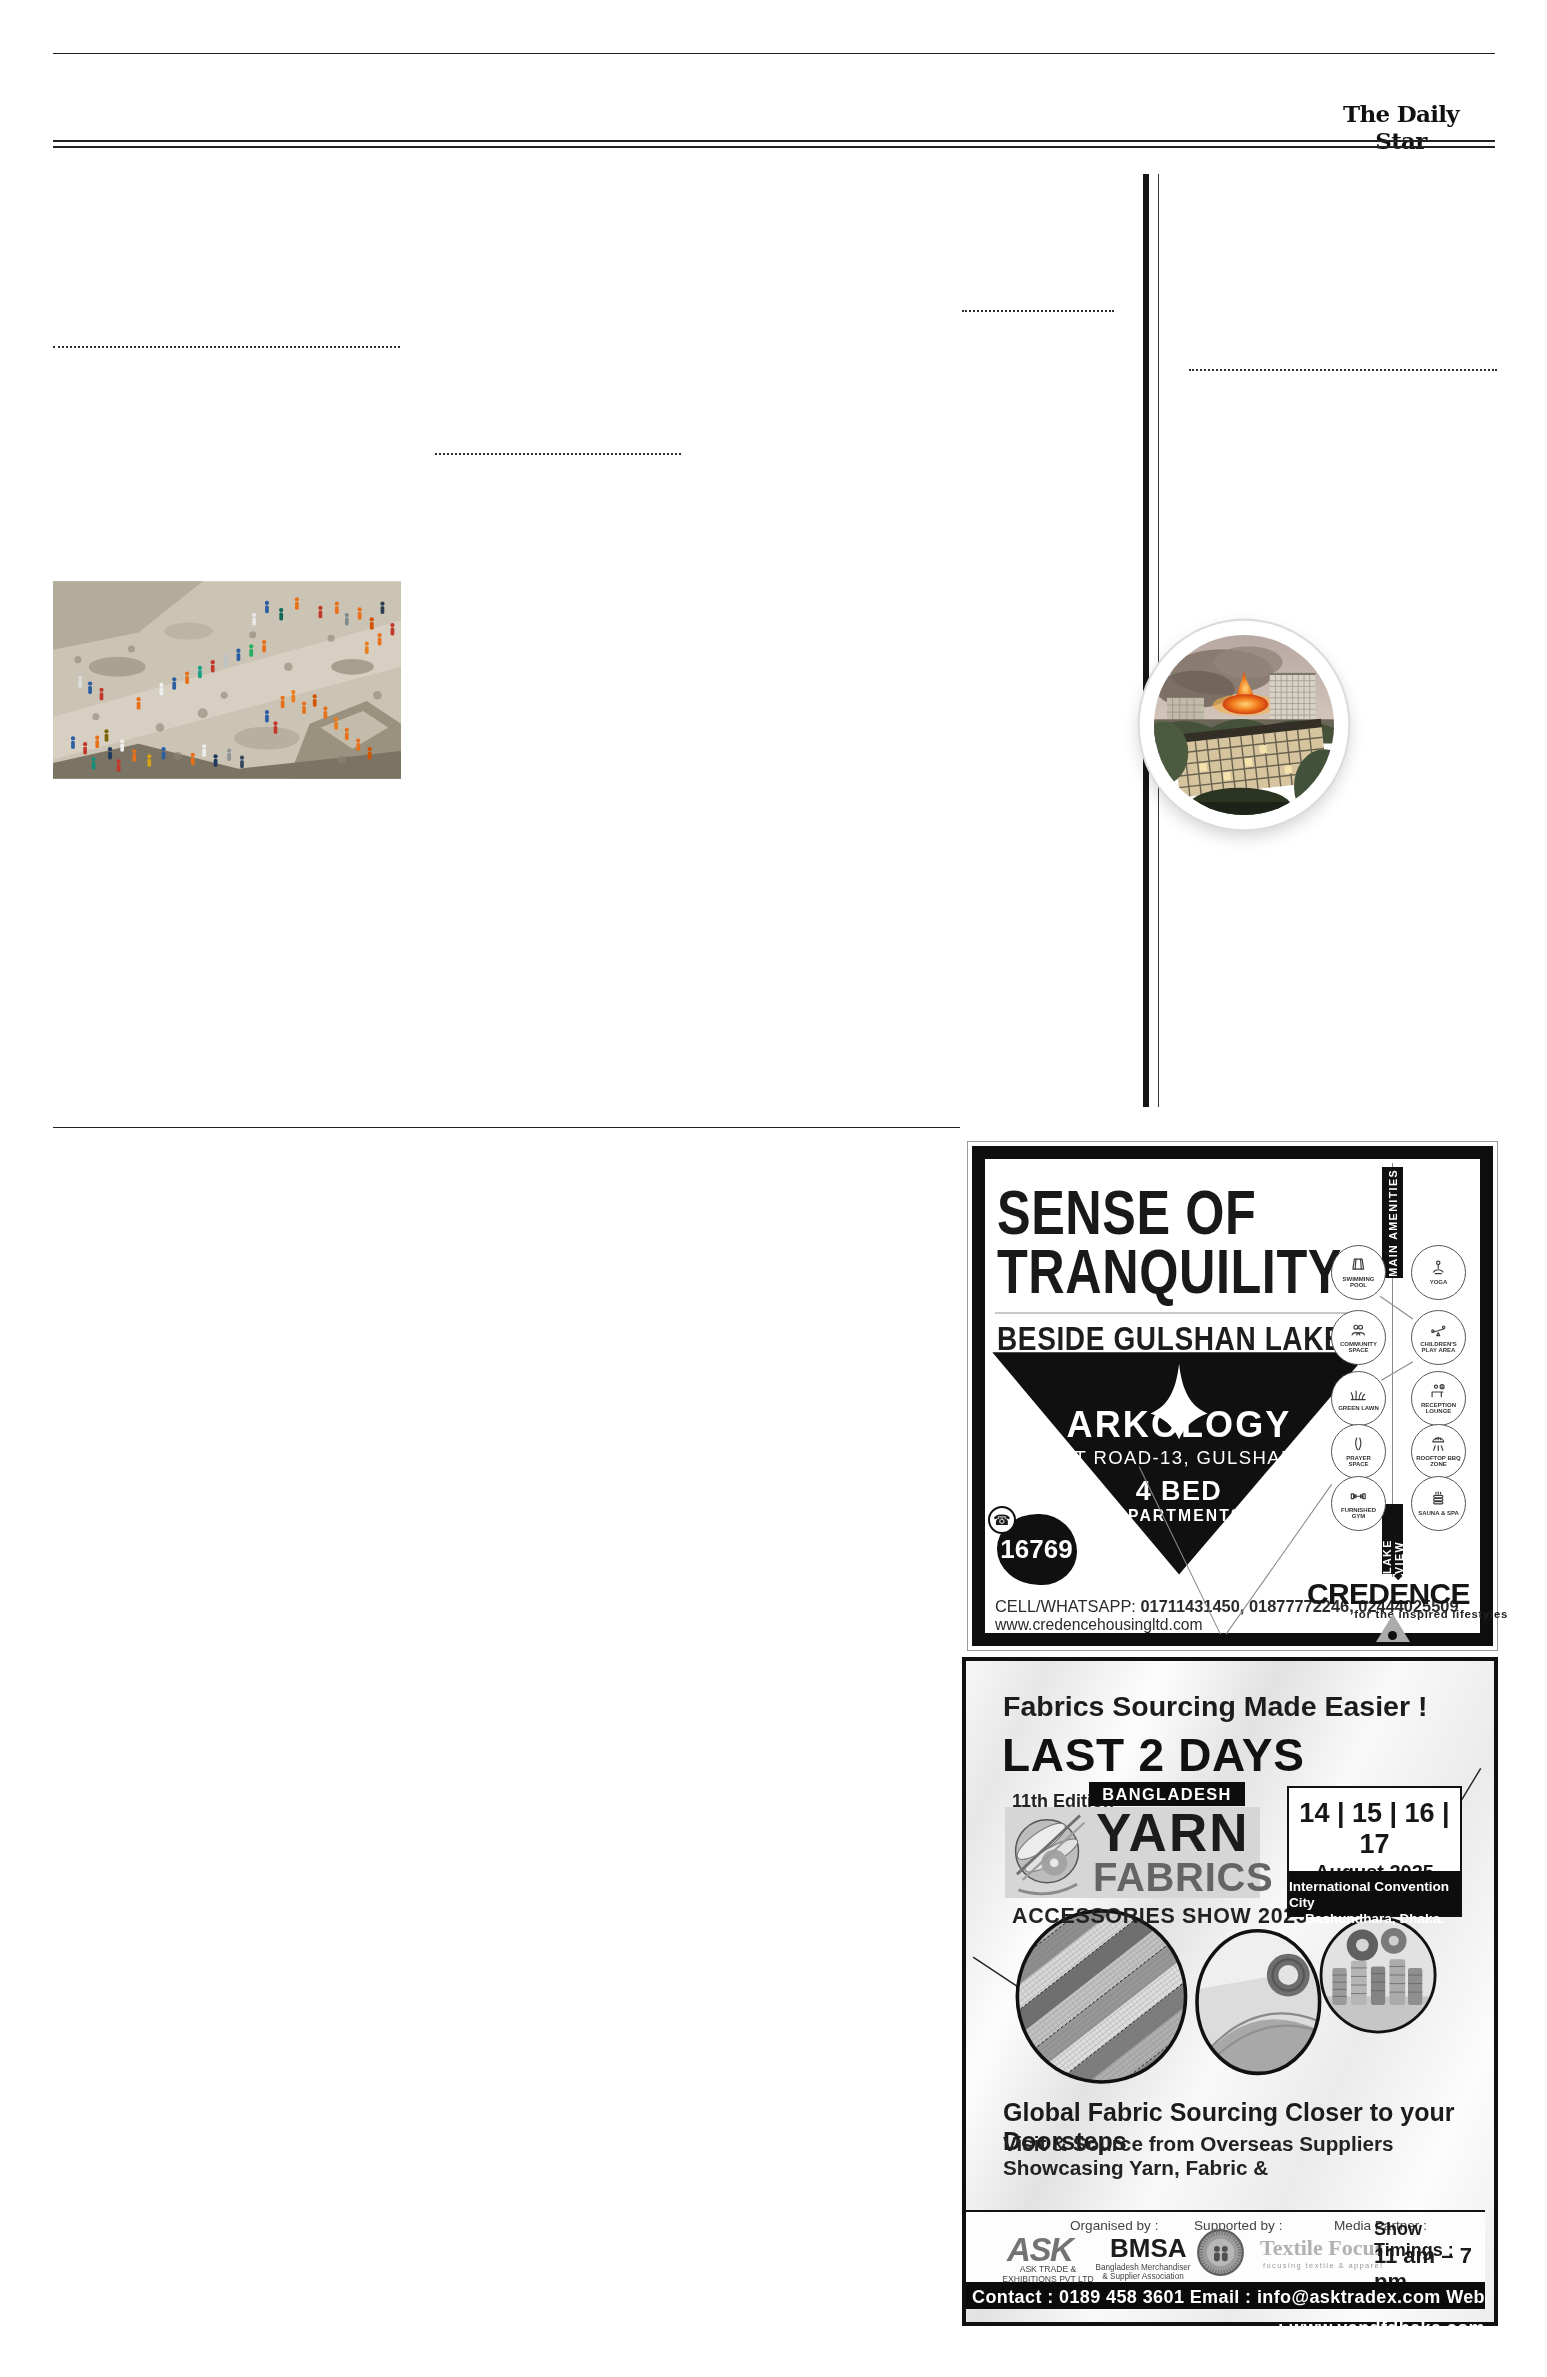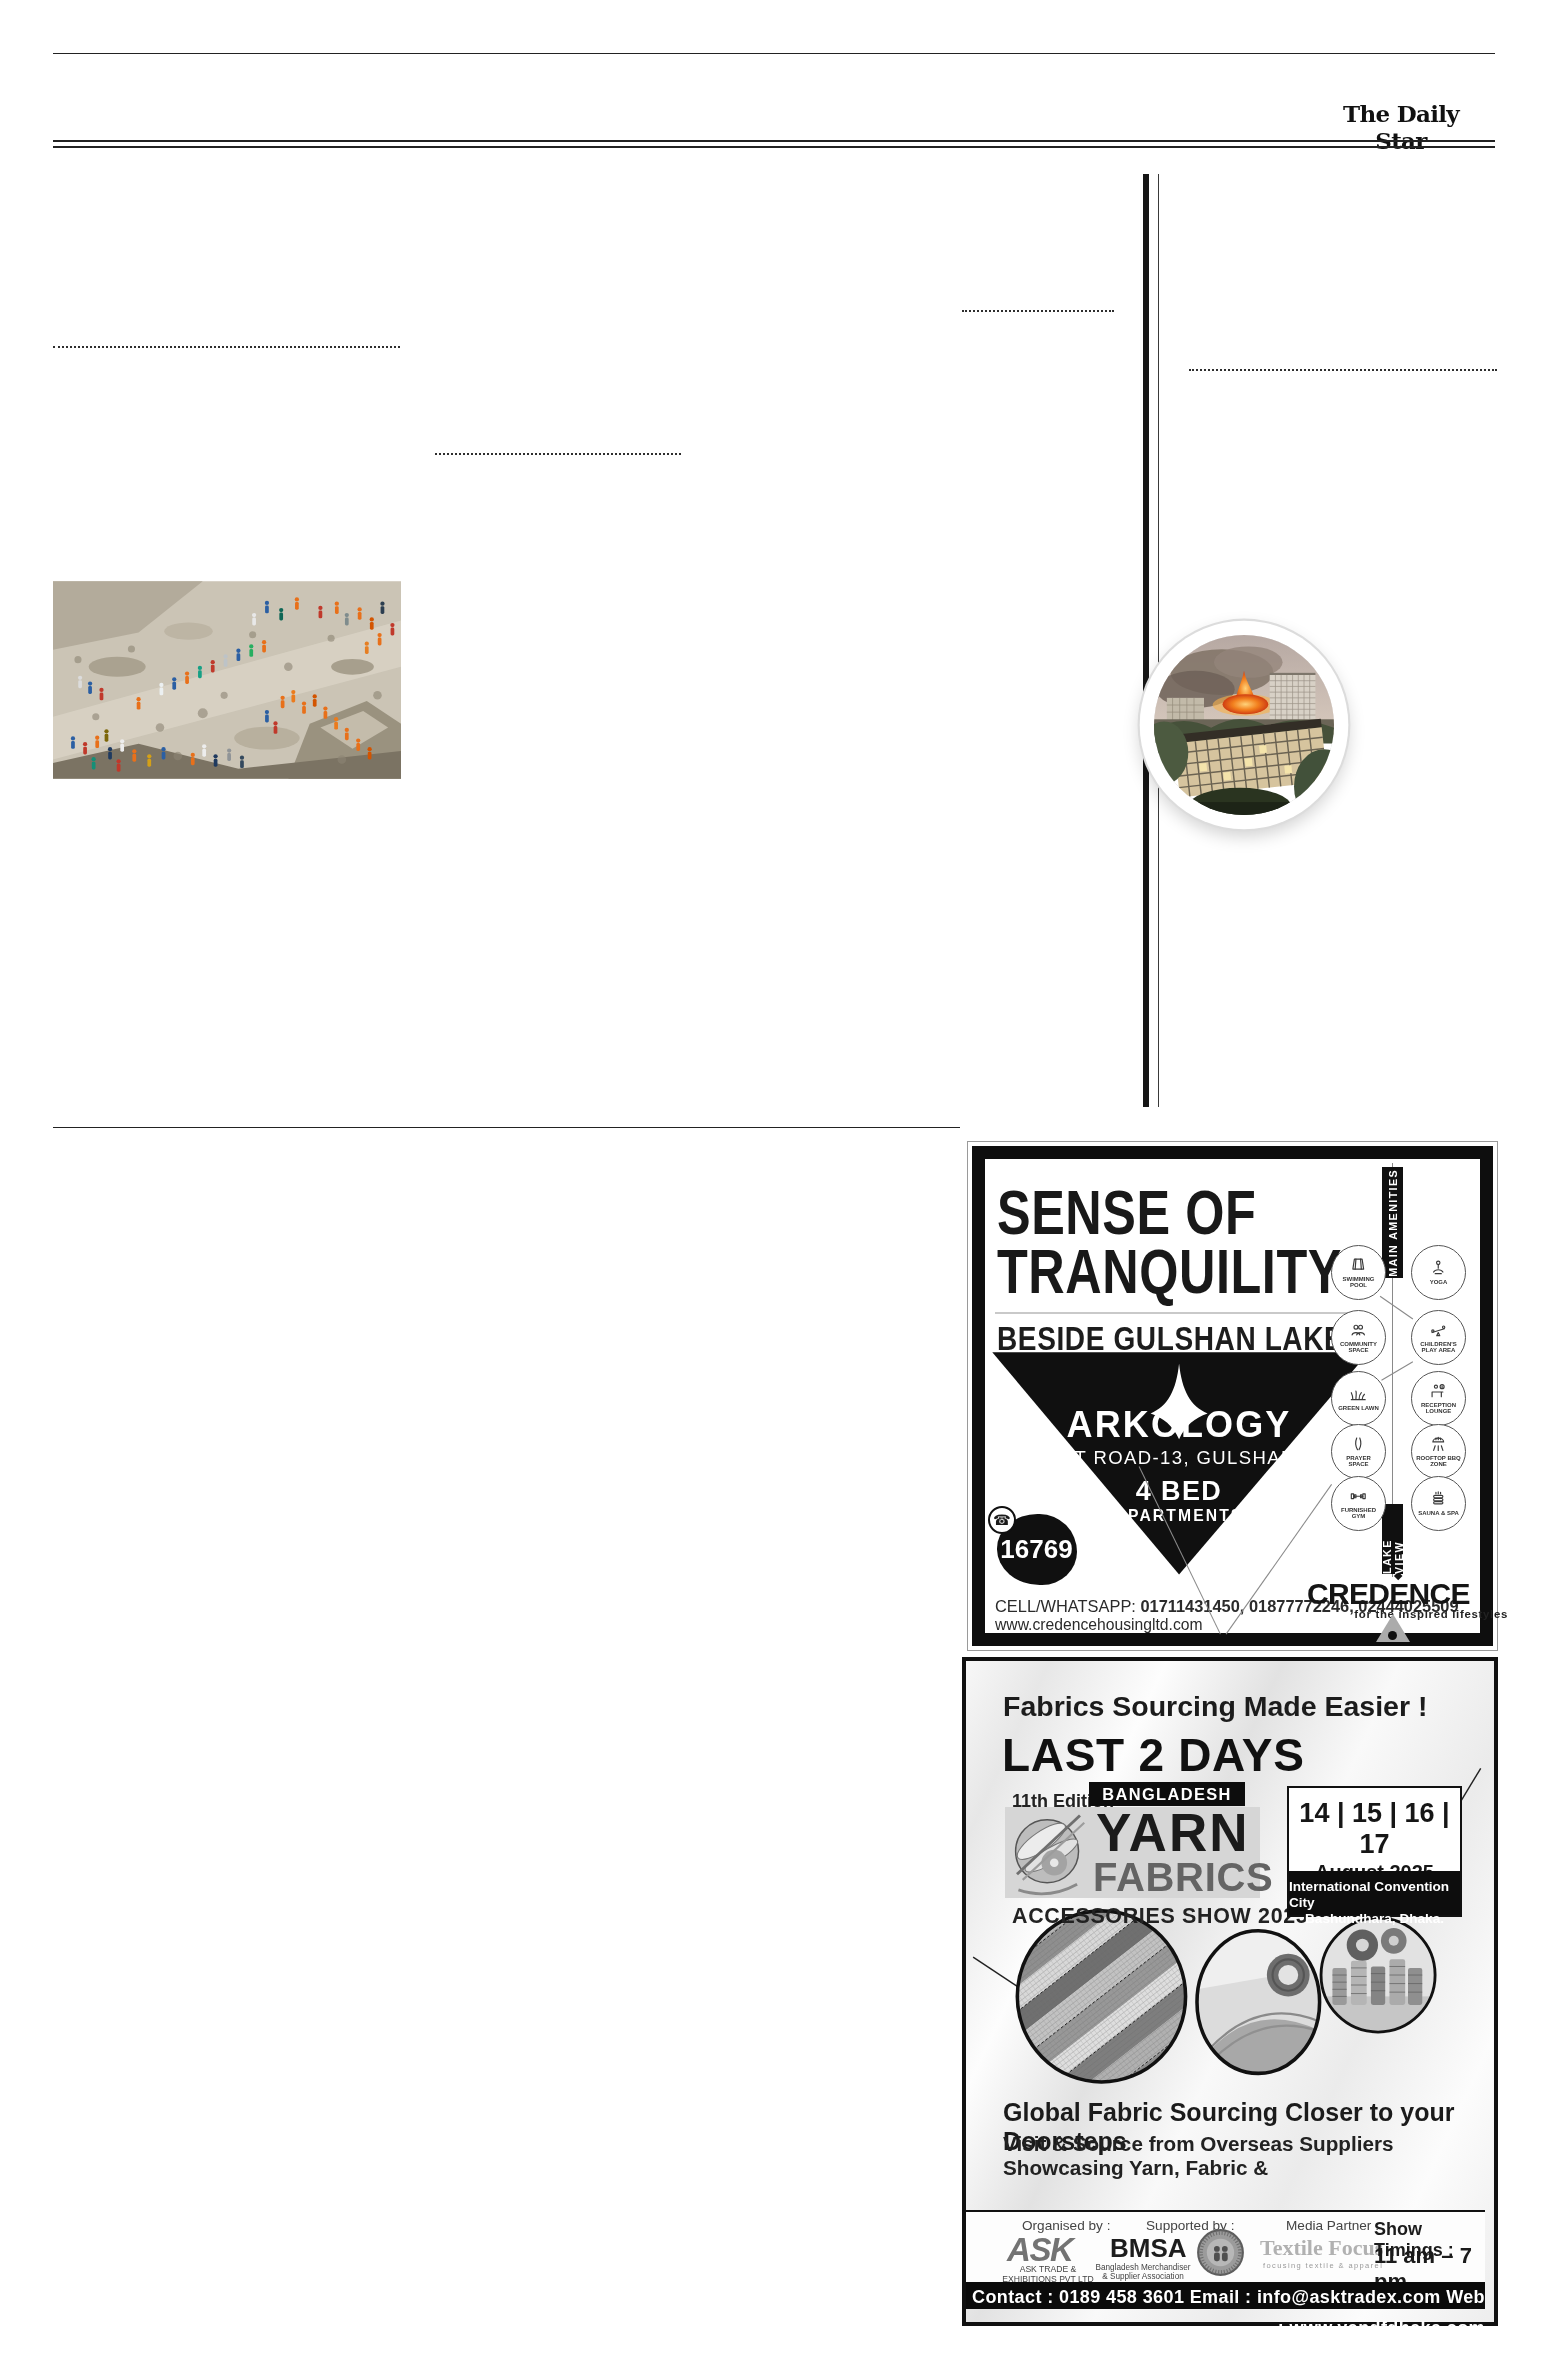--- a/index.html
+++ b/index.html
@@ -26,21 +26,21 @@
   .amen .lbl{font-size:6px;font-weight:600;color:#333;text-align:center;line-height:1.08;width:46px;margin-top:1.4px;}
   .credence{font-size:30px;font-weight:900;letter-spacing:-0.7px;color:#151515;}
   .cred-tag{font-size:11.4px;font-weight:600;color:#222;letter-spacing:0.7px;margin-left:44px;}
   
   .yarn{width:528px;height:661px;border:4.3px solid #101010;
         background:linear-gradient(115deg,#f7f7f7 0%,#e7e7e7 10%,#fdfdfd 24%,#e2e2e2 38%,#f9f9f9 52%,#ebebeb 68%,#fcfcfc 84%,#ededed 100%);}
   .yarn .inner{position:absolute;inset:0;}
   .ybar{background:#0d0d0d;color:#fff;font-weight:700;display:flex;align-items:center;justify-content:center;}
   .datebox{background:#fff;border:2.9px solid #111;}
   .footerbox{background:#fdfdfd;border-top:2.1px solid #111;}
-  .flabel{font-size:13.6px;color:#444;}
+  .flabel{font-size:13.6px;color:#444;margin-left:48px;}
   .contactbar{background:#0b0b0b;color:#fff;font-weight:700;font-size:18px;text-align:center;line-height:31px;letter-spacing:0.4px;}
   .serifgray{font-family:"Liberation Serif",serif;color:#b1b1b1;}
 </style>
 </head>
 <body>
 
 <div id="page">
 
   <div class="abs rule" style="left:53px;top:53px;width:1442px;height:1.4px;"></div>
   <div class="abs masthead" style="left:1337px;top:100px;width:128px;">The Daily Star</div>

